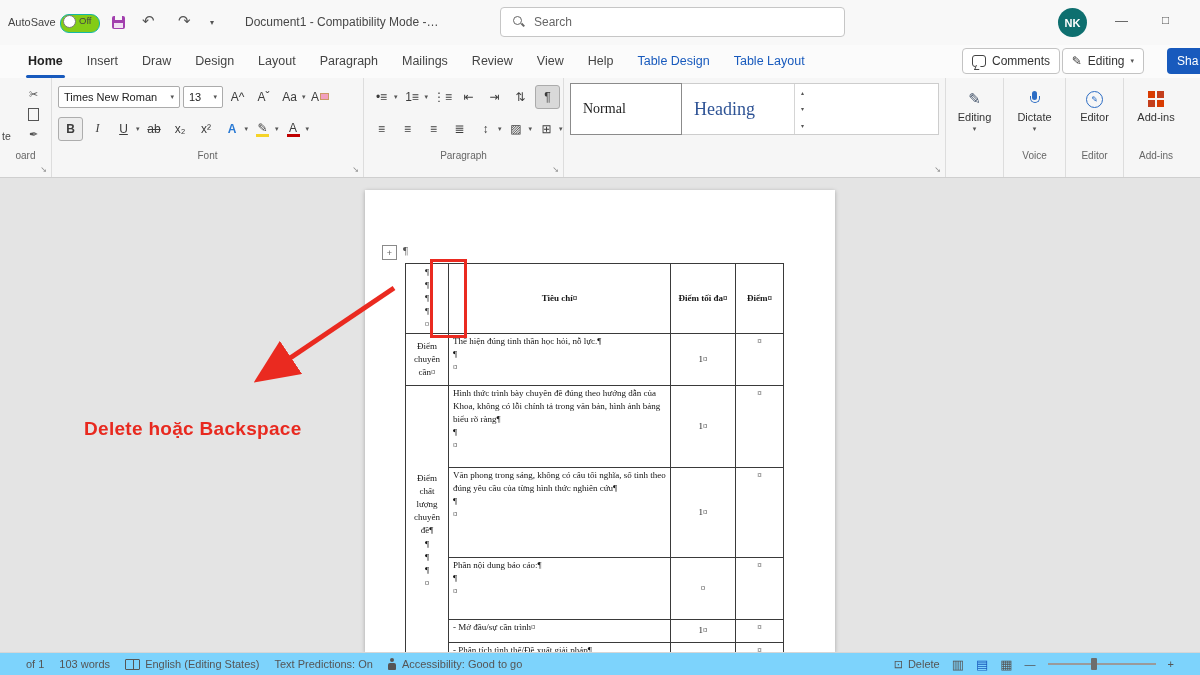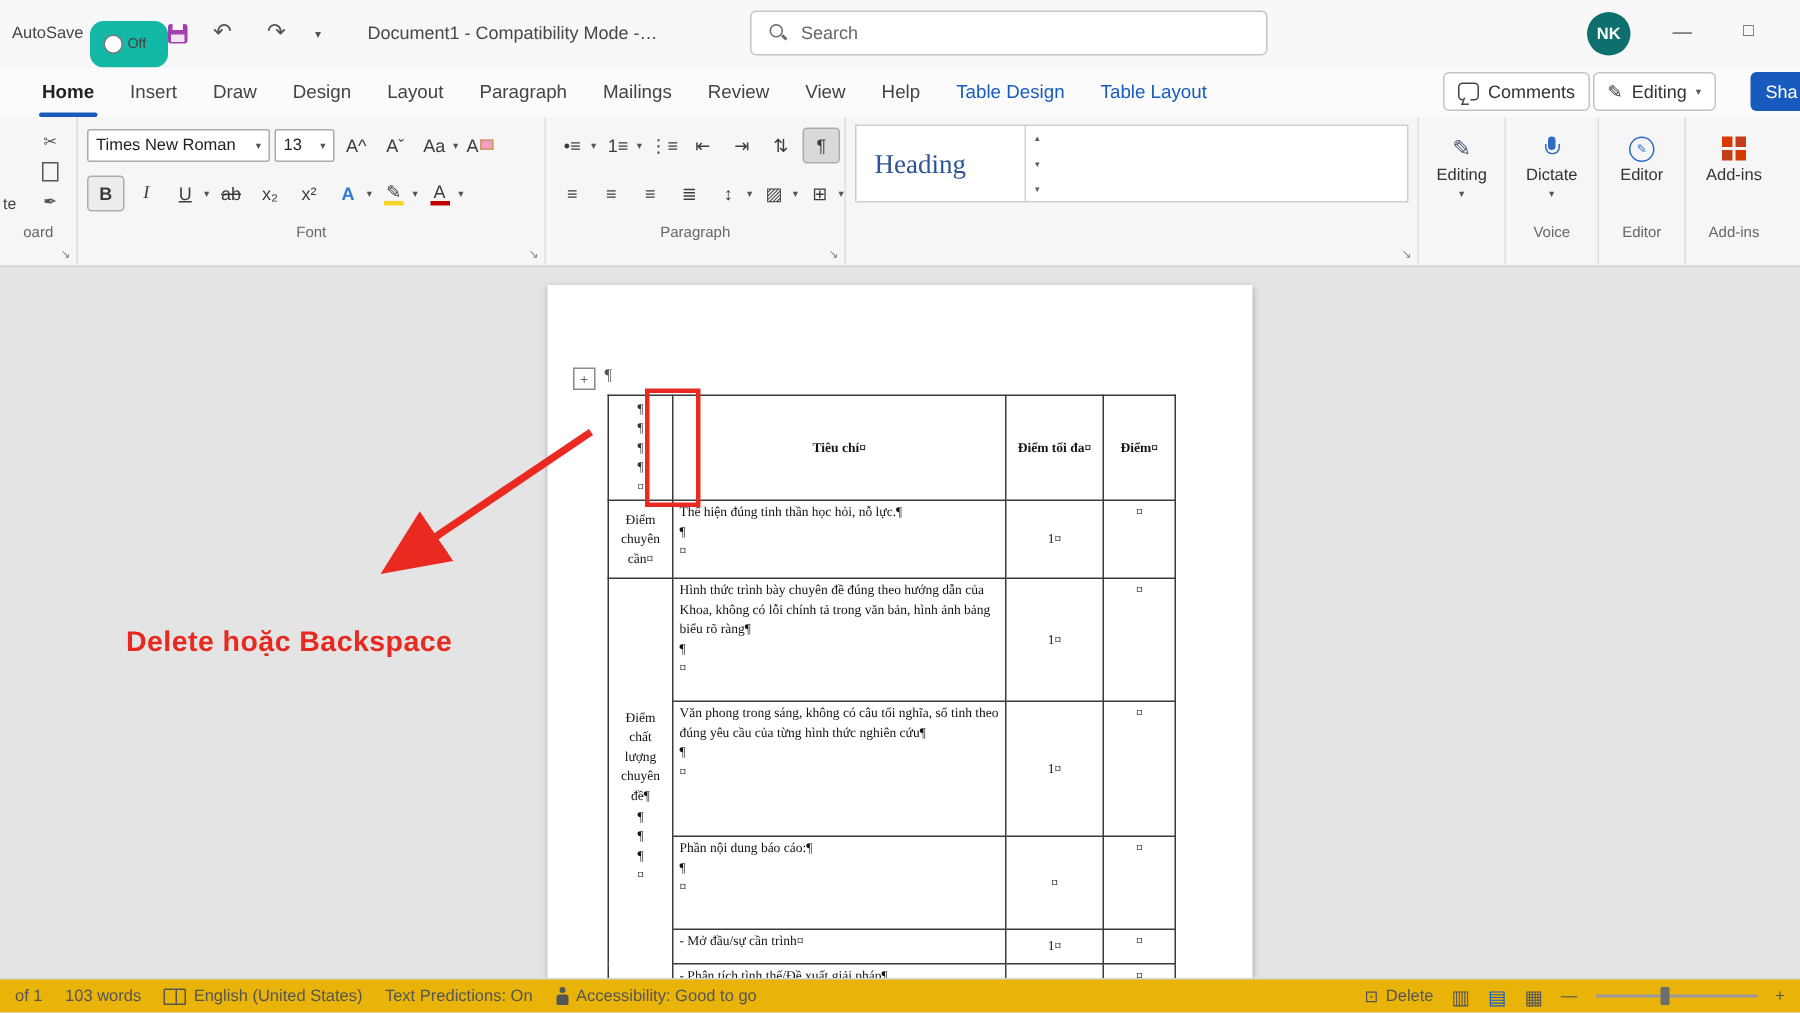--- a/index.html
+++ b/index.html
@@ -2,21 +2,21 @@
 <html><head>
 <meta charset="utf-8">
 <style>
   html,body{margin:0;padding:0}
   body{font-family:"Liberation Sans",sans-serif;background:#cfcfcf}
   .app{position:relative;width:1200px;height:675px;background:#e6e6e6;overflow:hidden;font-size:12px;color:#333}
 
   
   .titlebar{position:absolute;top:0;left:0;right:0;height:45px;background:#f8f8f8}
   .ts-label{position:absolute;left:8px;top:16px;font-size:11px;color:#444}
-  .toggle{position:absolute;left:60px;top:14px;width:38px;height:17px;border:7px solid #14b8a6;border-radius:9px;background:#14b8a6;display:flex;align-items:center}
+  .toggle{position:absolute;left:60px;top:14px;width:38px;height:17px;border:1px solid #14b8a6;border-radius:9px;background:#84cc16;display:flex;}
   .knob{width:11px;height:11px;border:1px solid #7a7a7a;border-radius:50%;margin-left:2px;background:#fff}
   .tg-txt{font-size:9.5px;color:#444;margin-left:3px}
   .icon-save{position:absolute;left:112px;top:16px;width:13px;height:13px;background:#a23fae;border-radius:2px}
   .icon-save::before{content:"";position:absolute;top:0;left:3px;width:7px;height:4px;background:#f8f8f8}
   .icon-save::after{content:"";position:absolute;bottom:1px;left:2px;width:9px;height:5px;background:#fff;opacity:.85}
   .tb-btn{position:absolute;top:12px;font-size:15px;color:#555;cursor:default}
   .tb-undo{left:142px}.tb-redo{left:178px}
   .tb-caret{position:absolute;left:210px;top:18px;font-size:8px;color:#555}
   .doc-title{position:absolute;left:245px;top:15px;font-size:12px;color:#474747}
   .searchbox{position:absolute;left:500px;top:7px;width:345px;height:30px;background:#fff;border:1px solid #c6c6c6;border-radius:4px;display:flex;align-items:center;gap:9px;padding:0 12px;box-sizing:border-box;color:#616161}
@@ -100,21 +100,21 @@
   .c-head{font-weight:bold;text-align:center;vertical-align:middle !important;line-height:1.25}
   .c-marks{text-align:center;vertical-align:middle !important;line-height:1.15;color:#333}
   .c-label{text-align:center;vertical-align:middle !important;line-height:1.5}
   .c-max{text-align:center;vertical-align:middle !important}
   .c-score{text-align:center;vertical-align:top}
   .red-rect{position:absolute;left:65px;top:69px;width:31px;height:73px;border:3px solid #ea2a20;z-index:5}
   .arrow-svg{position:absolute;left:0;top:0;width:1200px;height:474px;pointer-events:none;z-index:6}
   .annotation{position:absolute;left:84px;top:240px;font-size:19px;font-weight:bold;color:#e8291f;letter-spacing:.3px;z-index:6;white-space:nowrap}
 
   
-  .statusbar{position:absolute;left:0;right:0;bottom:0;height:23px;background:#eab308;border-top:1px solid #d6d6d6;display:flex;align-items:center;font-size:11px;color:#555;padding:0 10px;box-sizing:border-box;gap:15px}
+  .statusbar{position:absolute;left:0;right:0;bottom:0;height:23px;background:#7dd3fc;border-top:1px solid #d6d6d6;display:flex;align-items:center;font-size:11px;color:#555;padding:0 26px;box-sizing:border-box;gap:15px}
   .sb-item{display:flex;align-items:center;gap:5px;white-space:nowrap}
   .icon-book{width:13px;height:9px;border:1.2px solid #555;border-radius:1px;position:relative}
   .icon-book::after{content:"";position:absolute;left:50%;top:0;bottom:0;width:1px;background:#555}
   .icon-person{width:9px;height:13px;position:relative}
   .icon-person::before{content:"";position:absolute;top:0;left:2.5px;width:4px;height:4px;border-radius:50%;background:#555}
   .icon-person::after{content:"";position:absolute;top:5px;left:0.5px;width:8px;height:7px;background:#555;border-radius:2px 2px 1px 1px}
   .sb-right{margin-left:auto;display:flex;align-items:center;gap:12px}
   .view-ic{font-size:13px;color:#555}
   .view-ic.cur{color:#185abd}
   .zoom-track{width:108px;height:2px;background:#9a9a9a;position:relative}
@@ -255,20 +255,21 @@
         <span class="cr">▾</span>
         <span class="ic">⊞</span>
         <span class="cr">▾</span>
       </div>
       <span class="group-label">Paragraph</span>
       <span class="launcher">↘</span>
     </div>
 
     <div class="group grp-styles">
       <div class="gallery">
+        <span class="style-card sel st-normal">Normal</span>
         <span class="style-card st-heading">Heading</span>
         <span class="more-col">
           <span>▴</span>
           <span>▾</span>
           <span>▾</span>
         </span>
       </div>
       <span class="launcher">↘</span>
     </div>
 
@@ -402,21 +403,21 @@
     </svg>
 
     <span class="annotation">Delete hoặc Backspace</span>
   </div>
 
   <div class="statusbar">
     <span class="sb-item">of 1</span>
     <span class="sb-item">103 words</span>
     <span class="sb-item">
       <span class="icon-book"></span>
-      <span>English (United States)</span>
+      <span>English (Editing States)</span>
     </span>
     <span class="sb-item">Text Predictions: On</span>
     <span class="sb-item">
       <span class="icon-person"></span>
       <span>Accessibility: Good to go</span>
     </span>
     <span class="sb-right">
       <span class="sb-item">
         <span>⊡</span>
         <span>Delete</span>

